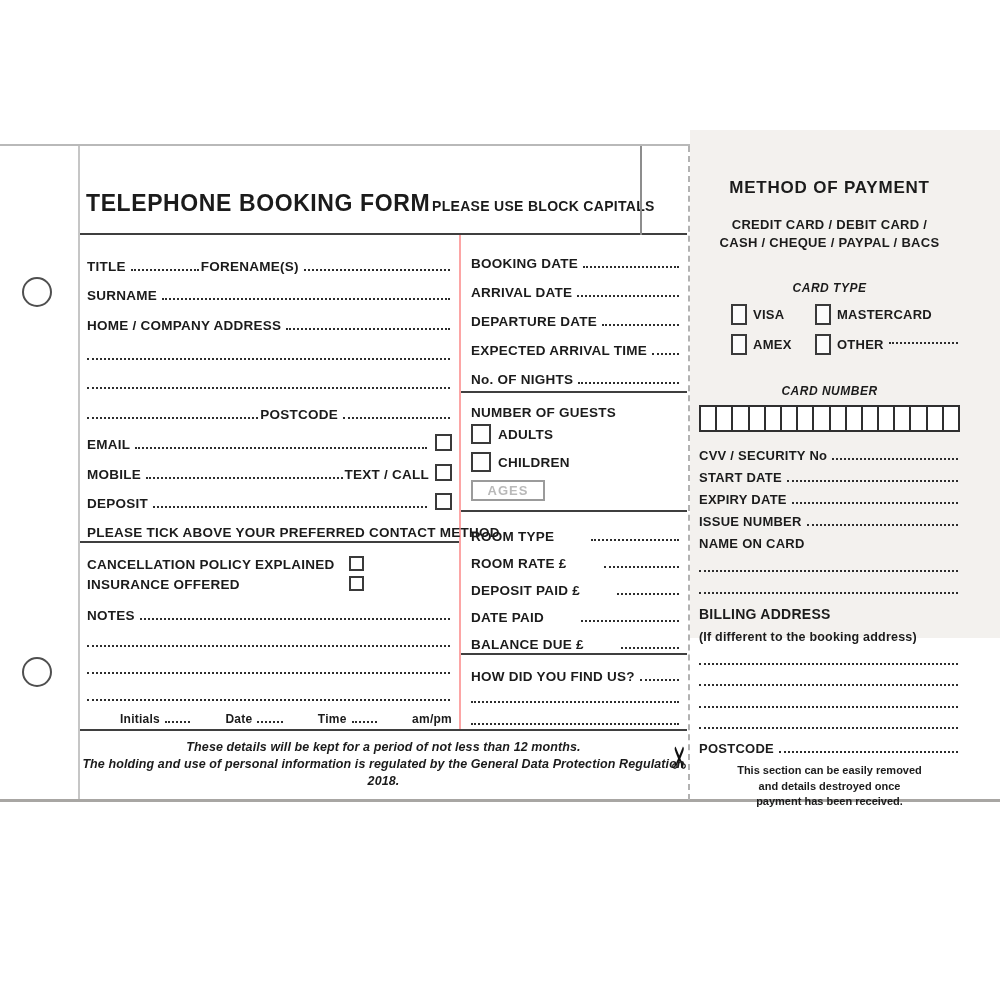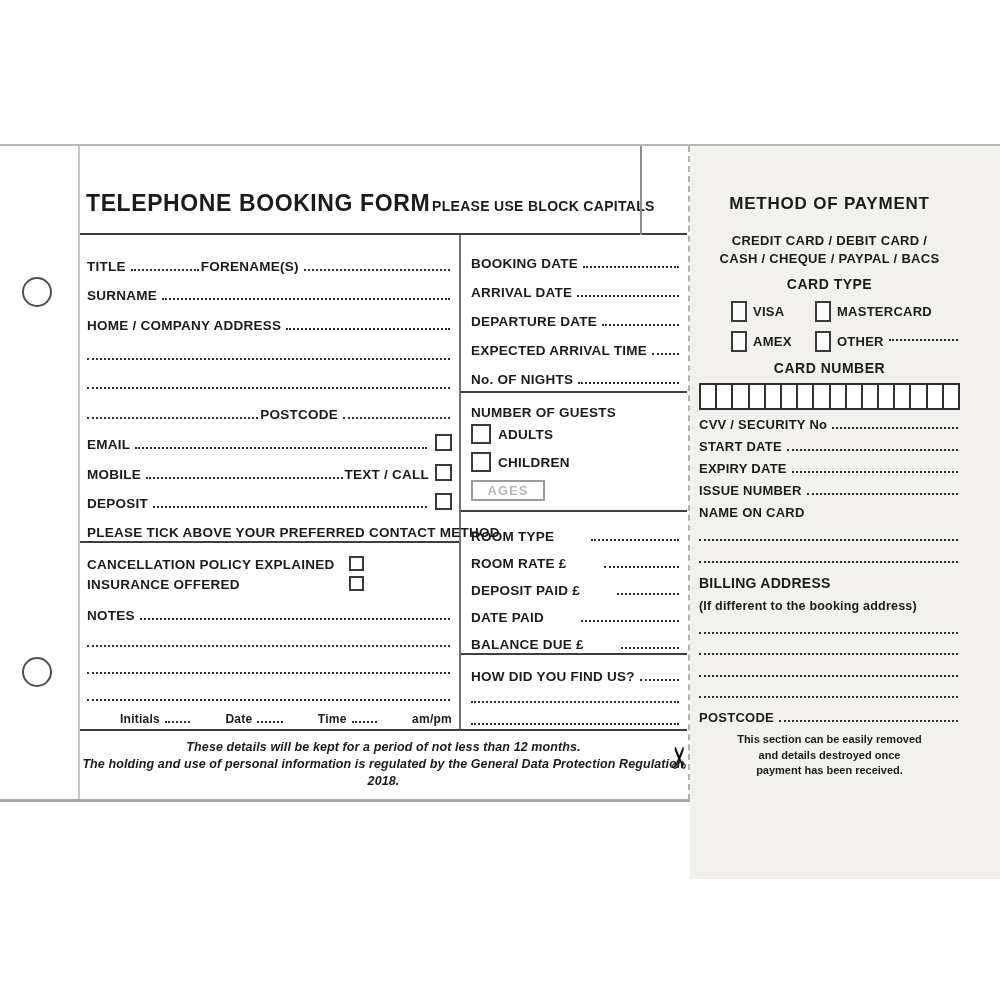--- a/index.html
+++ b/index.html
@@ -18,21 +18,21 @@
   .hole-1 { top: 277px; } .hole-2 { top: 657px; }
 
   
   .form-main { position: absolute; left: 80px; top: 146px; width: 607px; height: 653px; background: #fff; }
   .form-header { position: relative; height: 89px; border-bottom: 2px solid #3f3f3f; }
   .title    { position: absolute; left: 6px; bottom: 16px; font-size: 23px; font-weight: bold; letter-spacing: 0.6px; }
   .subtitle { position: absolute; left: 352px; bottom: 19px; font-size: 14px; font-weight: bold; letter-spacing: 0.3px; }
   .header-right-line { position: absolute; right: 45px; top: 0; width: 2px; height: 89px; background: #8d8d8d; }
 
   .form-body { display: flex; height: 494px; }
-  .col-left { width: 381px; border-right: 2px solid #737373; display: flex; flex-direction: column; }
+  .col-left { width: 381px; border-right: 2px solid #fca5a5; display: flex; flex-direction: column; }
   .col-mid  { flex: 1; display: flex; flex-direction: column; }
 
   .sec-contact { height: 306px; padding: 9px 7px 0 7px; }
   .sec-policy  { flex: 1; border-top: 2px solid #3f3f3f; padding: 7px 7px 0 7px; }
 
   .row { display: flex; align-items: flex-end; }
   .h30 { height: 29.7px; } .h27 { height: 27px; gap: 32px; } .h29 { height: 29px; }
   .h22 { height: 22px; } .h20 { height: 20px; } .h32 { height: 31px; }
   .h24 { height: 24px; } .h21 { height: 21.5px; }
   .lbl { font-weight: bold; font-size: 13.5px; letter-spacing: 0.25px; white-space: nowrap; }
@@ -57,36 +57,36 @@
 
   .form-footer { border-top: 2px solid #3f3f3f; height: 68px; text-align: center; padding-top: 8px;
                  font-style: italic; font-weight: bold; font-size: 12.5px; line-height: 17px; letter-spacing: 0.1px; }
 
   
   .perforation { position: absolute; left: 688px; top: 146px; height: 654px; width: 0; border-left: 2px dashed #b2b2b2; }
   .scissors { position: absolute; left: 667px; top: 740px; font-size: 30px; color: #101010;
               transform: rotate(-90deg); font-family: "DejaVu Sans", sans-serif; }
 
   
-  .payment-panel { position: absolute; left: 690px; top: 146px; width: 310px; height: 733px; background: #f3f1ee; }
+  .payment-panel { position: absolute; left: 690px; top: 130px; width: 310px; height: 508px; background: #f3f1ee; }
   .pp-inner { padding: 0 40px 0 9px; }
   .pp-heading { margin-top: 48px; text-align: center; font-size: 17px; font-weight: bold; letter-spacing: 0.8px; }
   .pp-methods { margin-top: 18px; text-align: center; font-size: 13px; font-weight: bold; line-height: 18px; letter-spacing: 0.3px; }
-  .pp-sub { margin-top: 8px; text-align: center; font-size: 14px; font-weight: bold; letter-spacing: 0.5px; }
+  .pp-sub { margin-top: 29px; text-align: center; font-size: 12px; font-weight: bold; letter-spacing: 0.5px; font-style: italic; }
   .ct-row { display: flex; align-items: center; margin: 9px 0 0 15px; padding-left: 17px; }
   .ct-group { display: flex; align-items: center; }
   .ct-g1 { width: 84px; }
   .ct-box { width: 16px; height: 21px; border: 2px solid #3a3a3a; background: #fcfcfc; margin-right: 6px; flex: none; }
   .ct-row .dots { margin-bottom: 4px; }
   .card-strip { display: flex; margin: 7px 0 0 0; height: 27px; }
   .cnb { flex: 1; border: 2px solid #2f2f2f; background: #ffffff; margin-left: -2px; }
   .cnb:first-child { margin-left: 0; }
   .pp-row { display: flex; align-items: flex-end; }
   .pp-row .lbl { font-size: 13px; }
-  .pp-gap { }
+  .pp-gap { margin-top: 9px; }
   .pp-note { font-size: 12.5px; font-weight: bold; letter-spacing: 0.2px; }
   .removal-note { margin-top: 7px; text-align: center; font-size: 11px; font-weight: bold; line-height: 15.5px; }
 </style>
 </head>
 <body>
 
 <div class="canvas">
 
   <div class="top-rule"></div>
   <div class="bottom-rule"></div>

